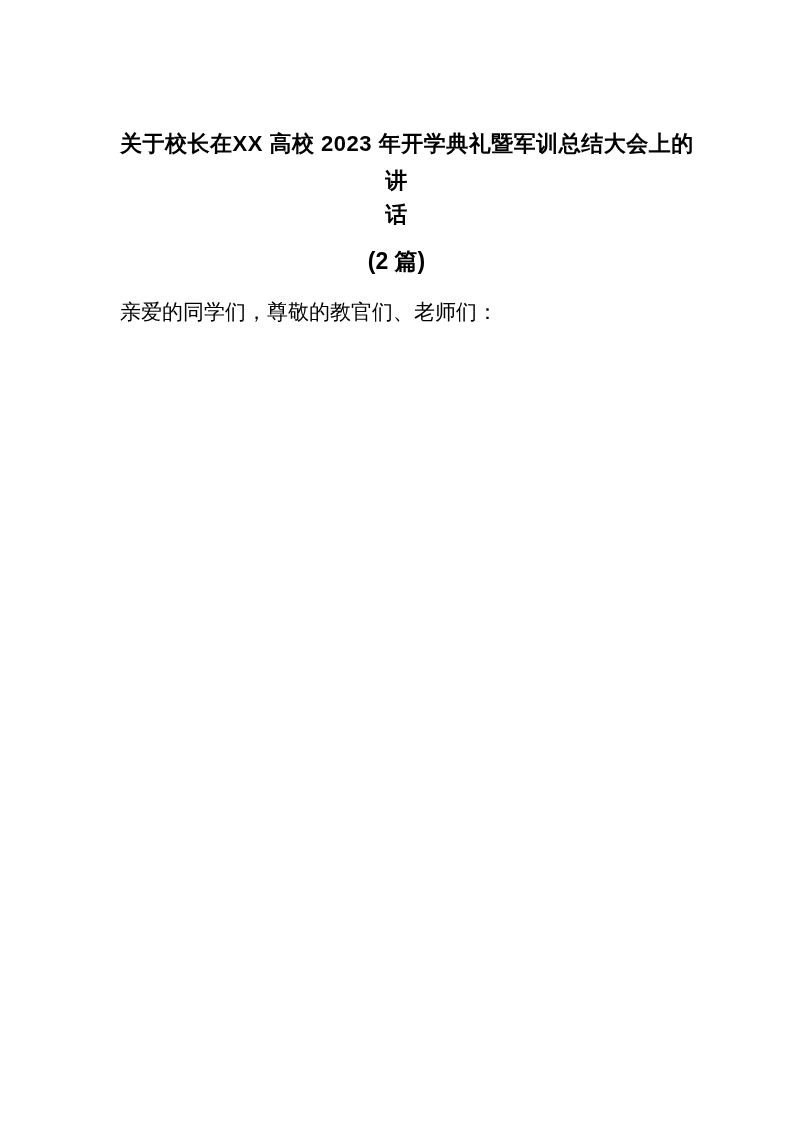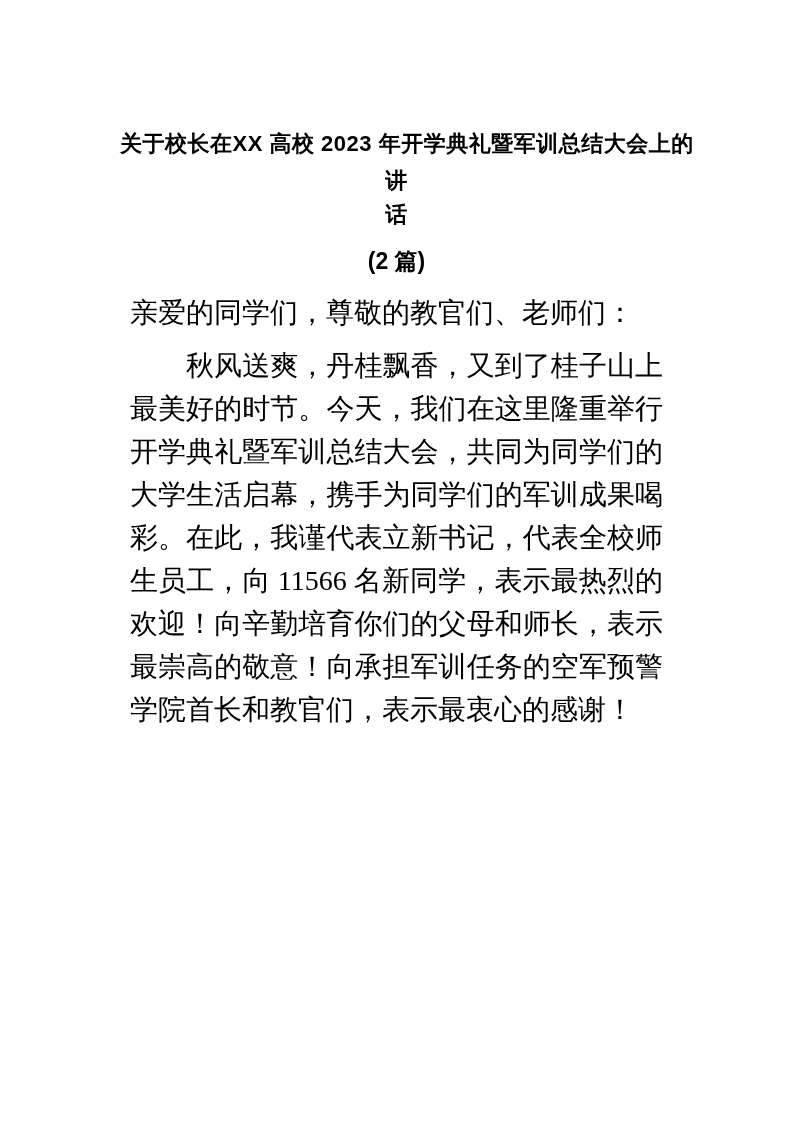--- a/index.html
+++ b/index.html
@@ -31,38 +31,37 @@
     text-align: center;
     font-family: "Liberation Sans", "DejaVu Sans", sans-serif;
     font-weight: bold;
     font-size: 23px;
     line-height: 34px;
     margin-top: 12px;
     white-space: nowrap;
   }
   .doc-body { margin-top: 13px; }
   .doc-body p {
-    margin: 10px;
+    margin: 0;
     font-family: "Liberation Serif", "DejaVu Serif", serif;
-    font-size: 28px;
+    font-size: 21px;
     line-height: 43px;
     text-align: justify;
     text-justify: inter-character;
     word-break: break-all;
     overflow-wrap: break-word;
   }
   .doc-body p.indent { text-indent: 2em; }
 </style>
 </head>
 <body>
 
 <div class="page">
   <div>
     <div class="title-line l1">关于校长在XX 高校 2023 年开学典礼暨军训总结大会上的</div>
     <div class="title-line l2">讲</div>
     <div class="title-line l3">话</div>
   </div>
   <div class="subtitle">(2 篇)</div>
   <div class="doc-body">
     <p>亲爱的同学们，尊敬的教官们、老师们：</p>
-    <p class="indent">秋风送爽，丹桂飘香，又到了桂子山上最美好的时节。今天，我们在这里隆重举行开学典礼暨军训总结大会，共同为同学们的大学生活启幕，携手为同学们的军训成果喝彩。在此，我谨代表立新书记，代表全校师生员工，向 11566 名新同学，表示最热烈的欢迎！向辛勤培育你们的父母和师长，表示最崇高的敬意！向承担军训任务的空军预警学院首长和教官们，表示最衷心的感谢！</p>
   </div>
 </div>
 
 </body></html>

